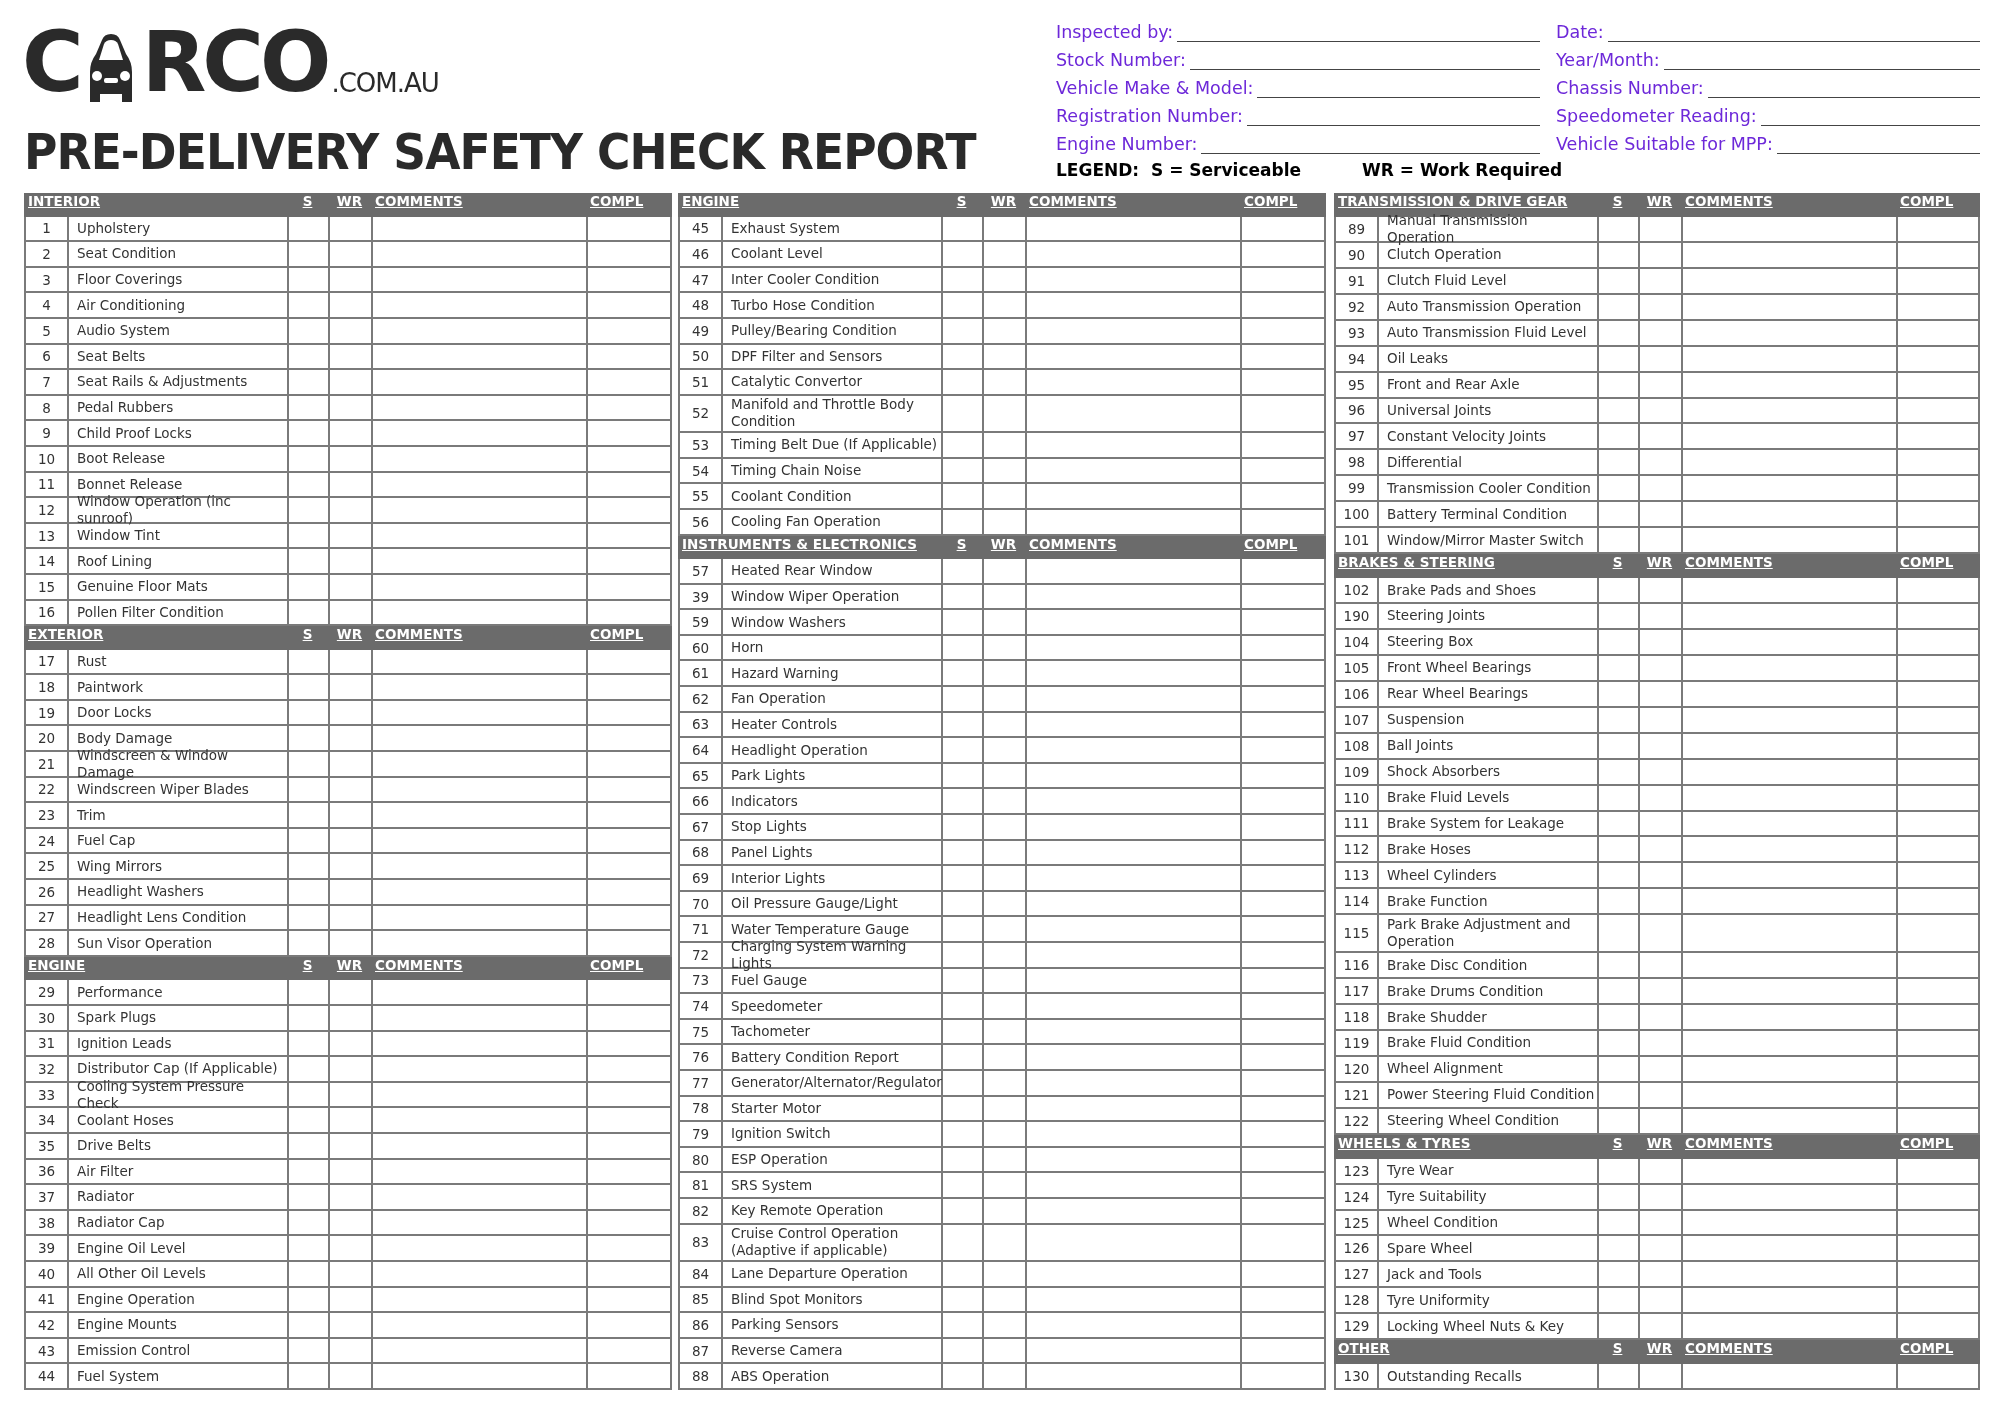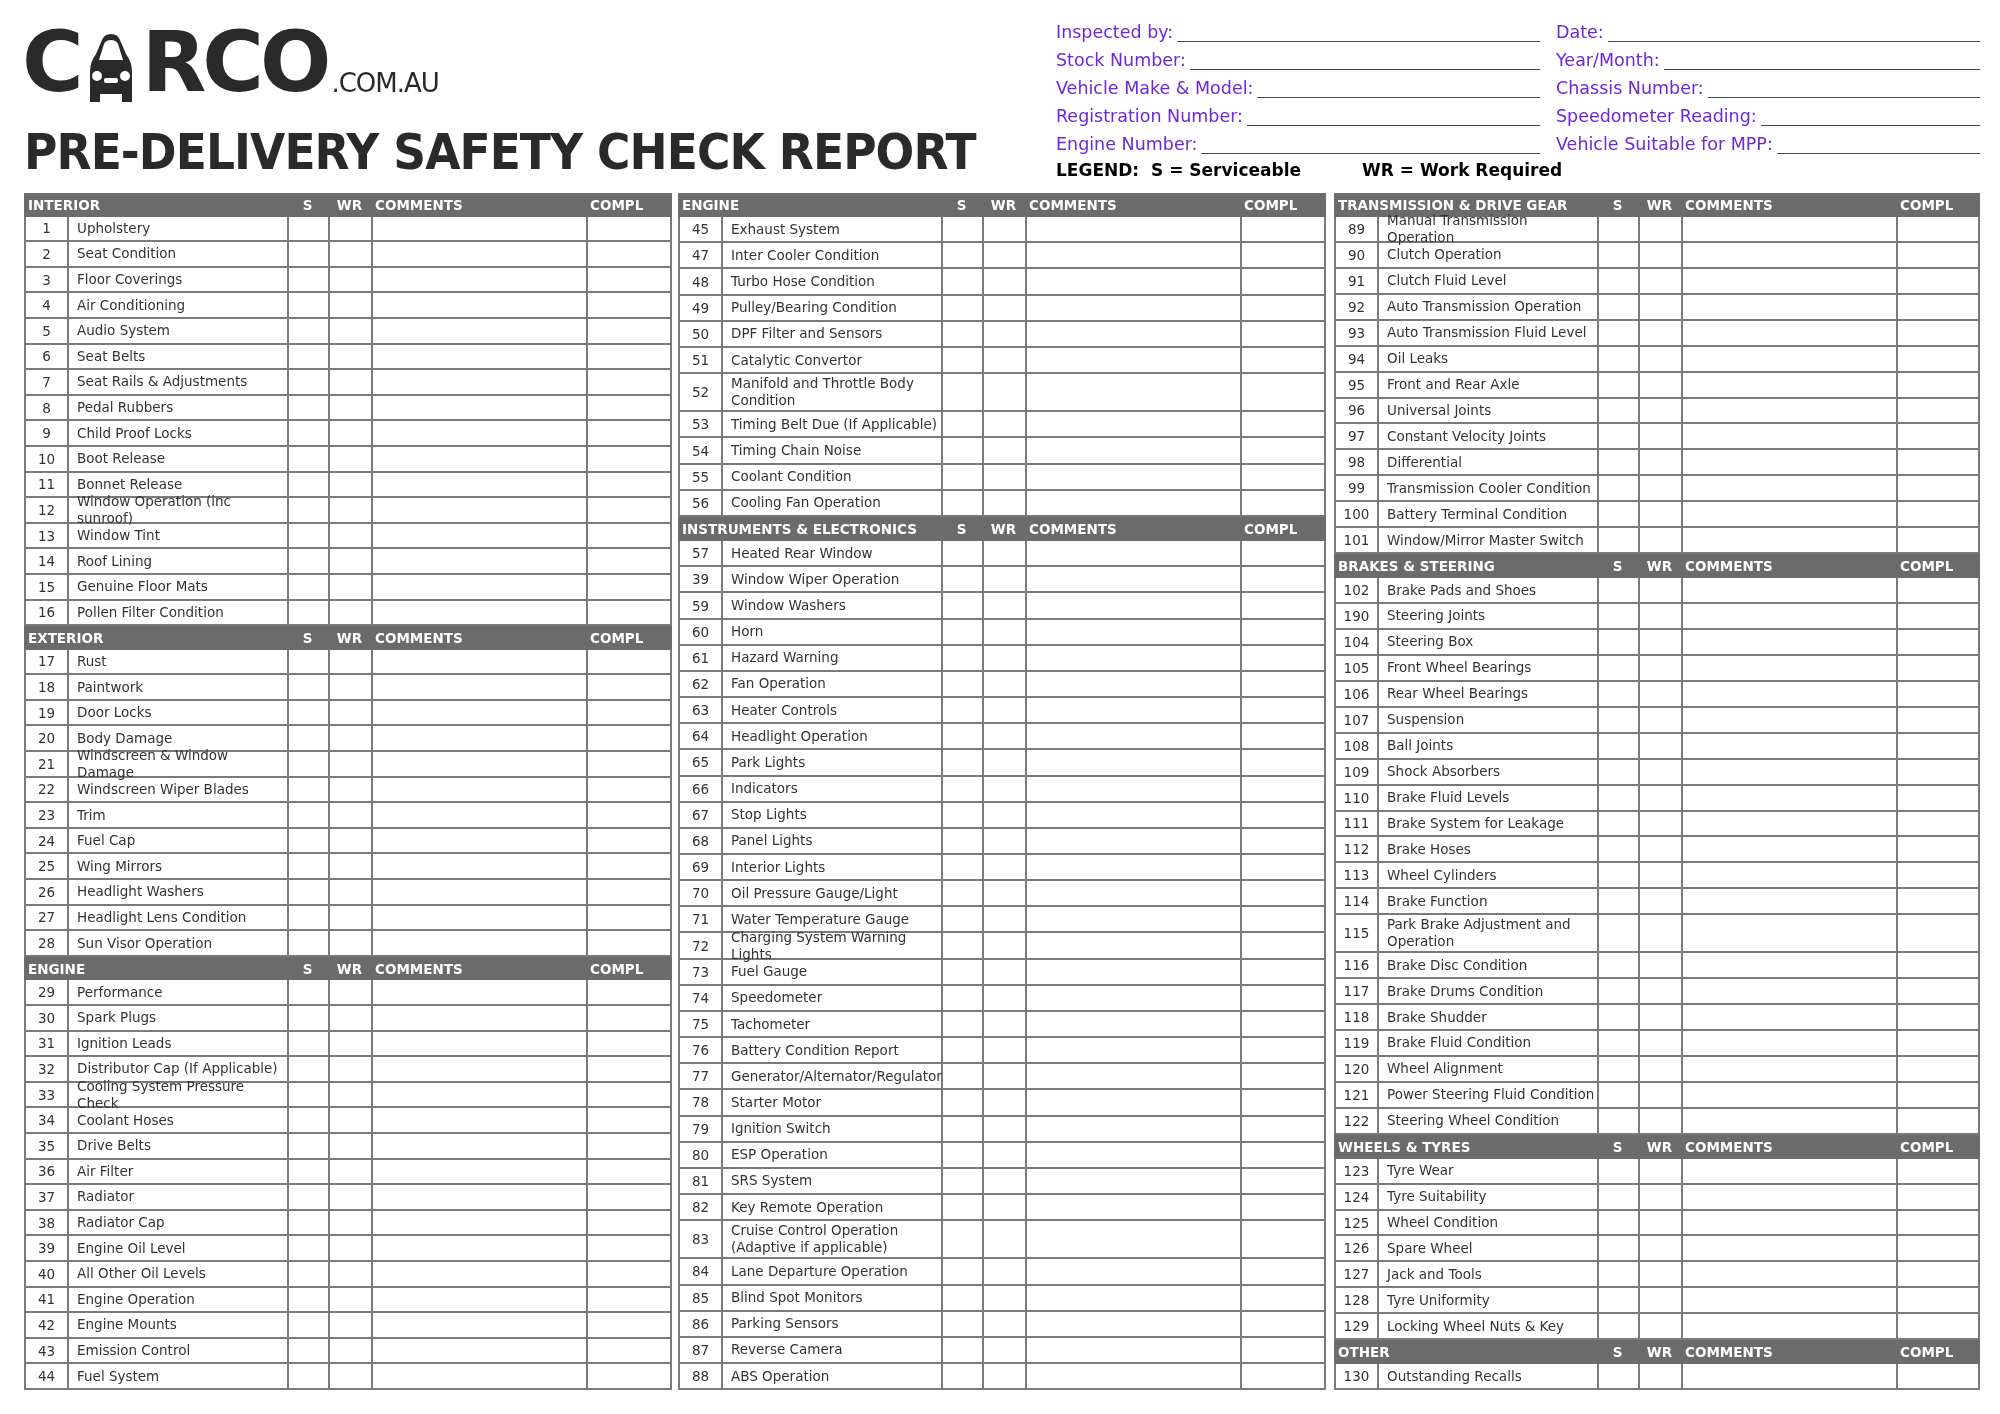--- a/index.html
+++ b/index.html
@@ -6,21 +6,21 @@
   body { width:2000px; height:1414px; position:relative; overflow:hidden; font-family:"DejaVu Sans", sans-serif; color:#333; }
   .logo { position:absolute; left:22px; top:22px; height:80px; display:flex; align-items:flex-end; }
   .logo-main { font-family:"DejaVu Sans", sans-serif; font-weight:bold; font-size:84px; line-height:80px; letter-spacing:-4px; color:#2a2a2a; }
   .logo-car { display:inline-block; width:58px; height:70px; vertical-align:bottom; margin:0 2px; }
   .logo-suffix { font-size:26px; font-weight:normal; color:#2a2a2a; margin-left:4px; margin-bottom:4px; letter-spacing:-1px; }
   .title { position:absolute; left:24px; top:124px; font-family:"DejaVu Sans", sans-serif; font-weight:bold; font-size:49px; letter-spacing:-1px; color:#2a2a2a; transform:scaleX(0.93); transform-origin:left top; white-space:nowrap; }
   .field { position:absolute; display:flex; align-items:flex-end; font-size:17.5px; color:#6d28d9; height:24px; white-space:nowrap; }
   .field .line { flex:1; border-bottom:1.5px solid #444; margin-left:4px; height:18px; }
   .legend { position:absolute; top:160px; font-size:17px; font-weight:bold; color:#000000; white-space:nowrap; }
   .col { position:absolute; top:193px; height:1197px; display:flex; flex-direction:column; }
-  .hdr { display:flex; background:#6b6b6b; color:#fff; font-weight:bold; font-size:13.5px; align-items:center; flex:1 1 0; min-height:0; }
+  .hdr { display:flex; background:#6b6b6b; color:#fff; font-weight:bold; font-size:13.5px; align-items:flex-start; flex:1 1 0; min-height:0;text-decoration:underline; }
   .hdr > div { padding-left:4px; box-sizing:border-box; }
   .row { display:flex; flex:1 1 0; min-height:0; border-left:2px solid #7a7a7a; border-right:2px solid #7a7a7a; border-bottom:2px solid #7a7a7a; box-sizing:border-box; }
   .row.tall { flex:1.5 1 0; }
   .row > div { border-right:2px solid #7a7a7a; box-sizing:border-box; display:flex; align-items:center; font-size:13.5px; color:#333; }
   .row > div:last-child { border-right:none; }
   .c-num { justify-content:center; }
   .c-item { padding-left:8px; line-height:17px; }
   .w-num { width:43px; } .w-item { width:220px; } .w-s { width:41px; } .w-wr { width:43px; } .w-com { width:215px; } .w-compl { flex:1; }
   .hdr .w-s, .hdr .w-wr { padding-left:0; text-align:center; }
   .hdr .w-title { width:263px; }
@@ -477,20 +477,28 @@
     </div>
     <div class="row">
       <div class="w-num c-num">45</div>
       <div class="w-item c-item">Exhaust System</div>
       <div class="w-s"></div>
       <div class="w-wr"></div>
       <div class="w-com"></div>
       <div class="w-compl"></div>
     </div>
     <div class="row">
+      <div class="w-num c-num">46</div>
+      <div class="w-item c-item">Coolant Level</div>
+      <div class="w-s"></div>
+      <div class="w-wr"></div>
+      <div class="w-com"></div>
+      <div class="w-compl"></div>
+    </div>
+    <div class="row">
       <div class="w-num c-num">47</div>
       <div class="w-item c-item">Inter Cooler Condition</div>
       <div class="w-s"></div>
       <div class="w-wr"></div>
       <div class="w-com"></div>
       <div class="w-compl"></div>
     </div>
     <div class="row">
       <div class="w-num c-num">48</div>
       <div class="w-item c-item">Turbo Hose Condition</div>

